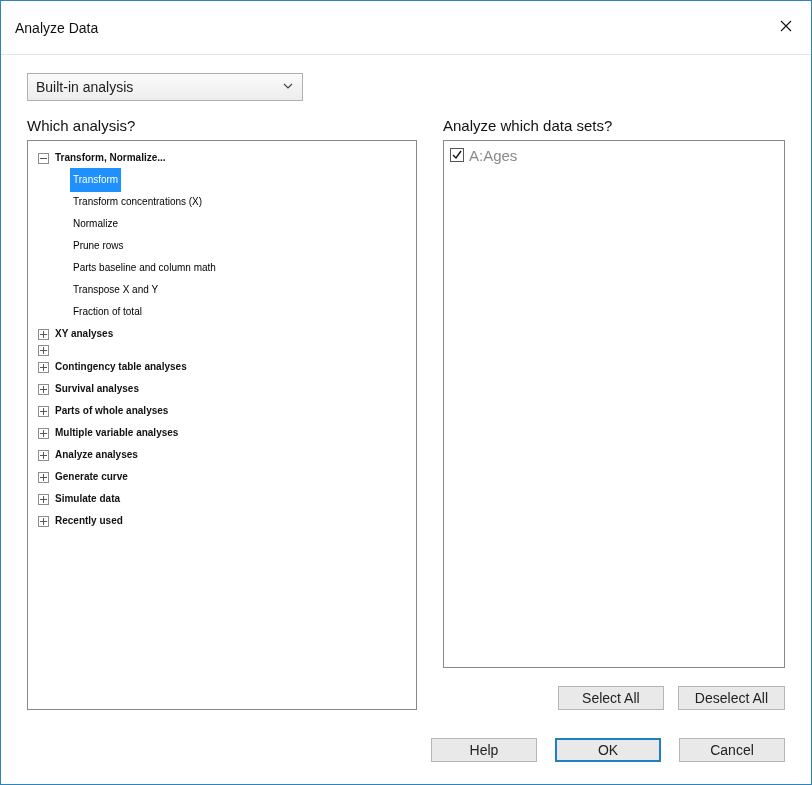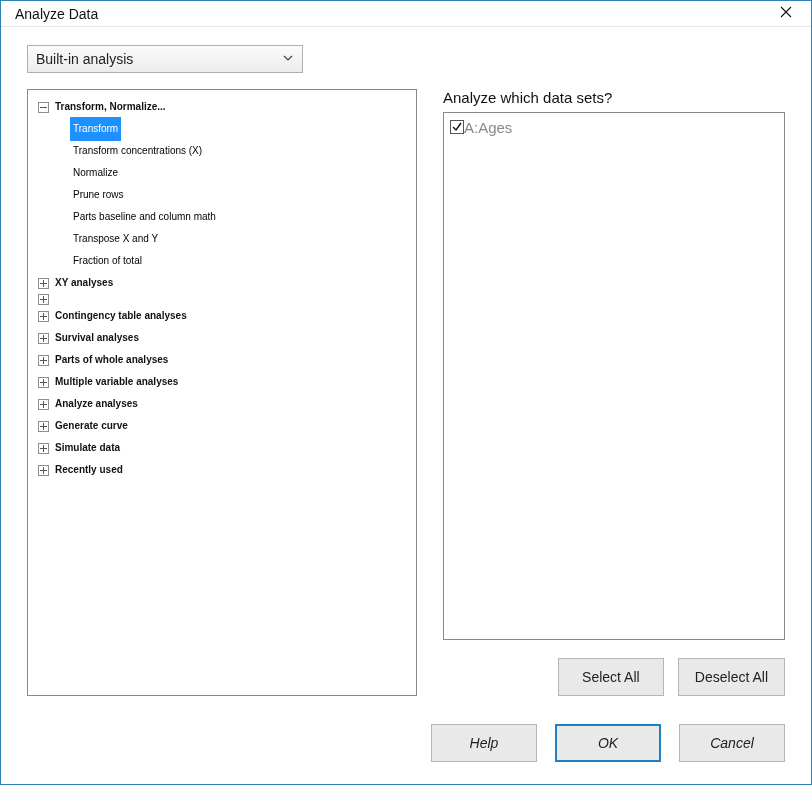--- a/index.html
+++ b/index.html
@@ -12,21 +12,21 @@
 }
 .window {
   width: 812px;
   height: 785px;
   border: 1px solid #2e83bb;
   display: flex;
   flex-direction: column;
   background: #fff;
 }
 .titlebar {
-  height: 26px;
+  height: 54px;
   display: flex;
   align-items: center;
   padding: 0 2px 0 14px;
   justify-content: space-between;
   border-bottom: 1px solid #e5e5e5;
 }
 .titlebar .title {
   font-size: 14px;
   color: #111;
 }
@@ -124,20 +124,21 @@
 .tree-child-label.selected {
   background: #1e90ff;
   color: #fff;
 }
 .dataset-list {
   padding: 4px 6px;
 }
 .dataset-row {
   display: flex;
   align-items: center;
+  gap: 5px;
   height: 20px;
 }
 .checkbox {
   width: 14px;
   height: 14px;
   border: 1px solid #555;
   display: inline-flex;
   align-items: center;
   justify-content: center;
   background: #fff;
@@ -155,42 +156,41 @@
   color: #111;
   line-height: 20px;
 }
 .right-buttons {
   display: flex;
   gap: 14px;
   justify-content: flex-end;
   margin-top: 18px;
 }
 .btn {
-  height: 38px;
+  height: 24px;
   min-width: 106px;
   border: 1px solid #b6b6b6;
   background: #e9e9e9;
   color: #222;
   font-size: 14px;
   display: inline-flex;
   align-items: center;
   justify-content: center;
   padding: 0 16px;
   cursor: default;
 }
 .btn.primary {
   border: 2px solid #1e7fc2;
   background: #e9e9e9;
 }
 .footer {
   display: flex;
   gap: 18px;
   justify-content: flex-end;
   margin-top: 28px;
-  font-style: italic;
 }
 .underline-first::first-letter { text-decoration: underline; }
 </style>
 </head>
 <body>
 
 <div class="window">
   <div class="titlebar">
     <span class="title">Analyze Data</span>
     <div class="close">
@@ -209,20 +209,21 @@
       <span class="chev">
         <svg viewBox="0 0 12 12">
             <path d="M2 4 L6 8 L10 4" stroke="#444" stroke-width="1.2" fill="none"></path>
           </svg>
       </span>
     </div>
 
     <div class="cols">
 
       <div class="col left">
+        <div class="section-label">Which analysis?</div>
         <div class="panel">
           <div class="tree" id="tree">
               <div class="tree-row">
                 <span class="tree-toggle">
                   <span class="h"></span>
                 </span>
                 <span class="tree-label bold">Transform, Normalize...</span>
               </div>
               <div class="tree-children">
                 <div class="tree-child-row">

